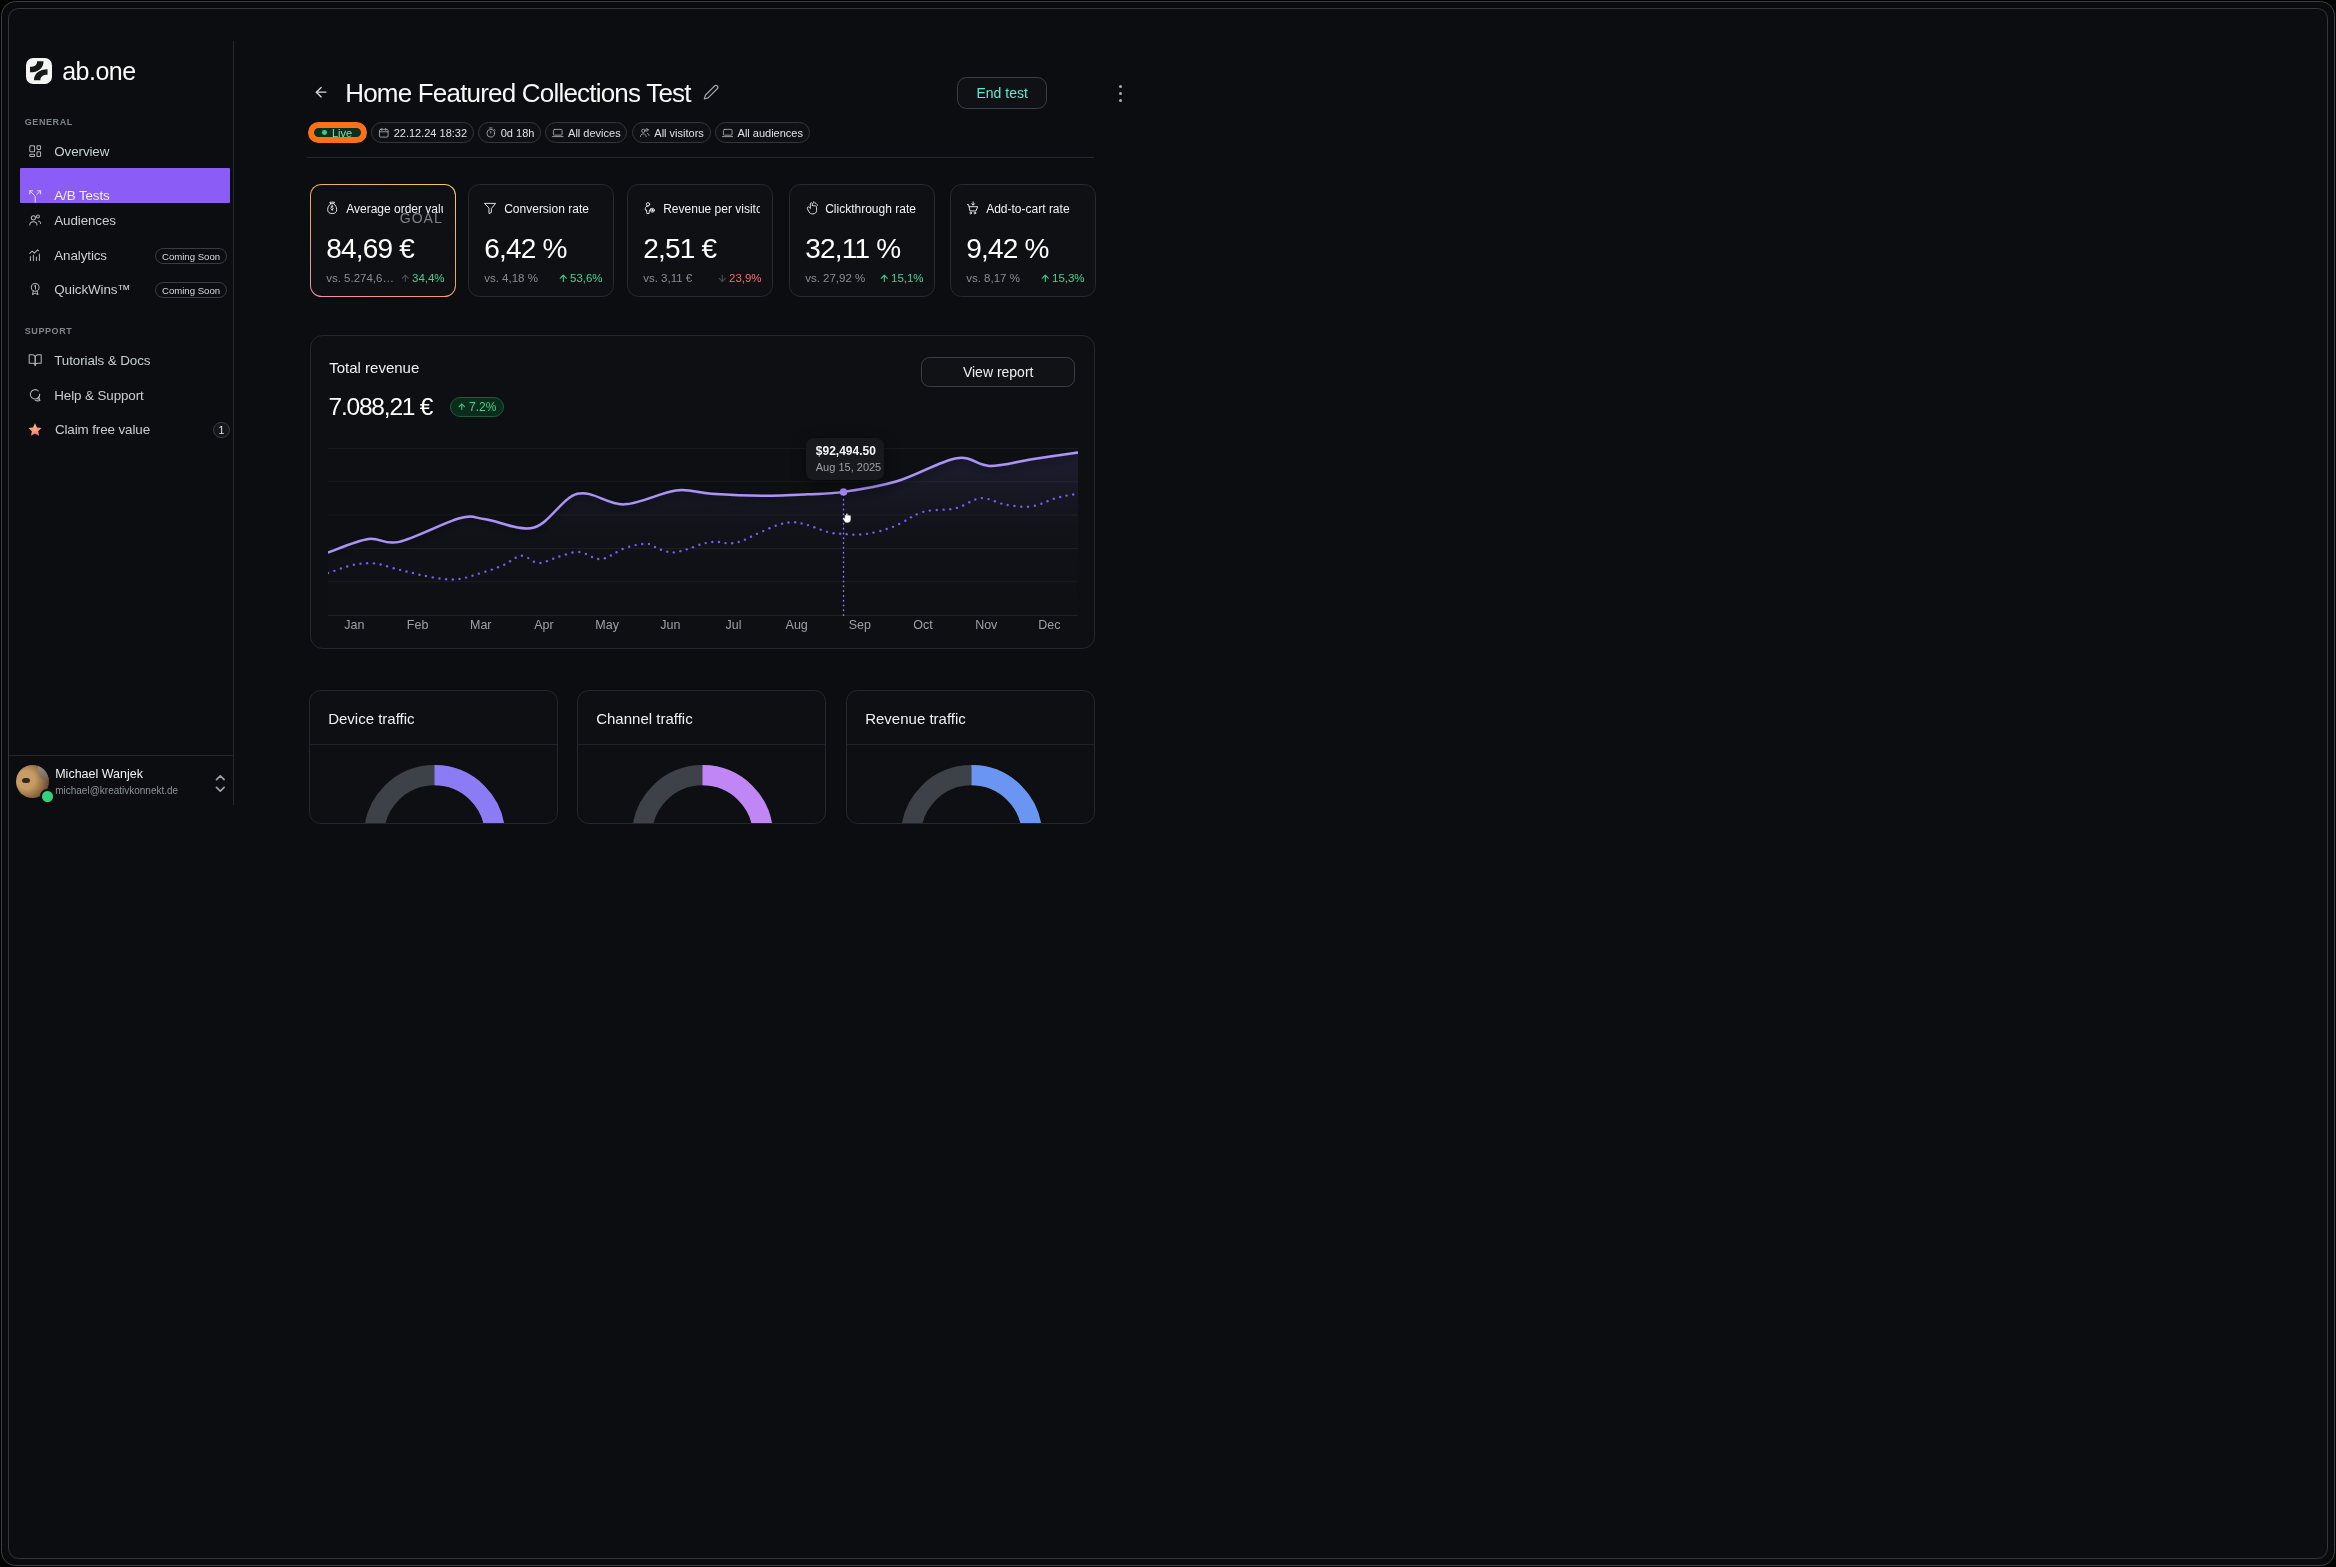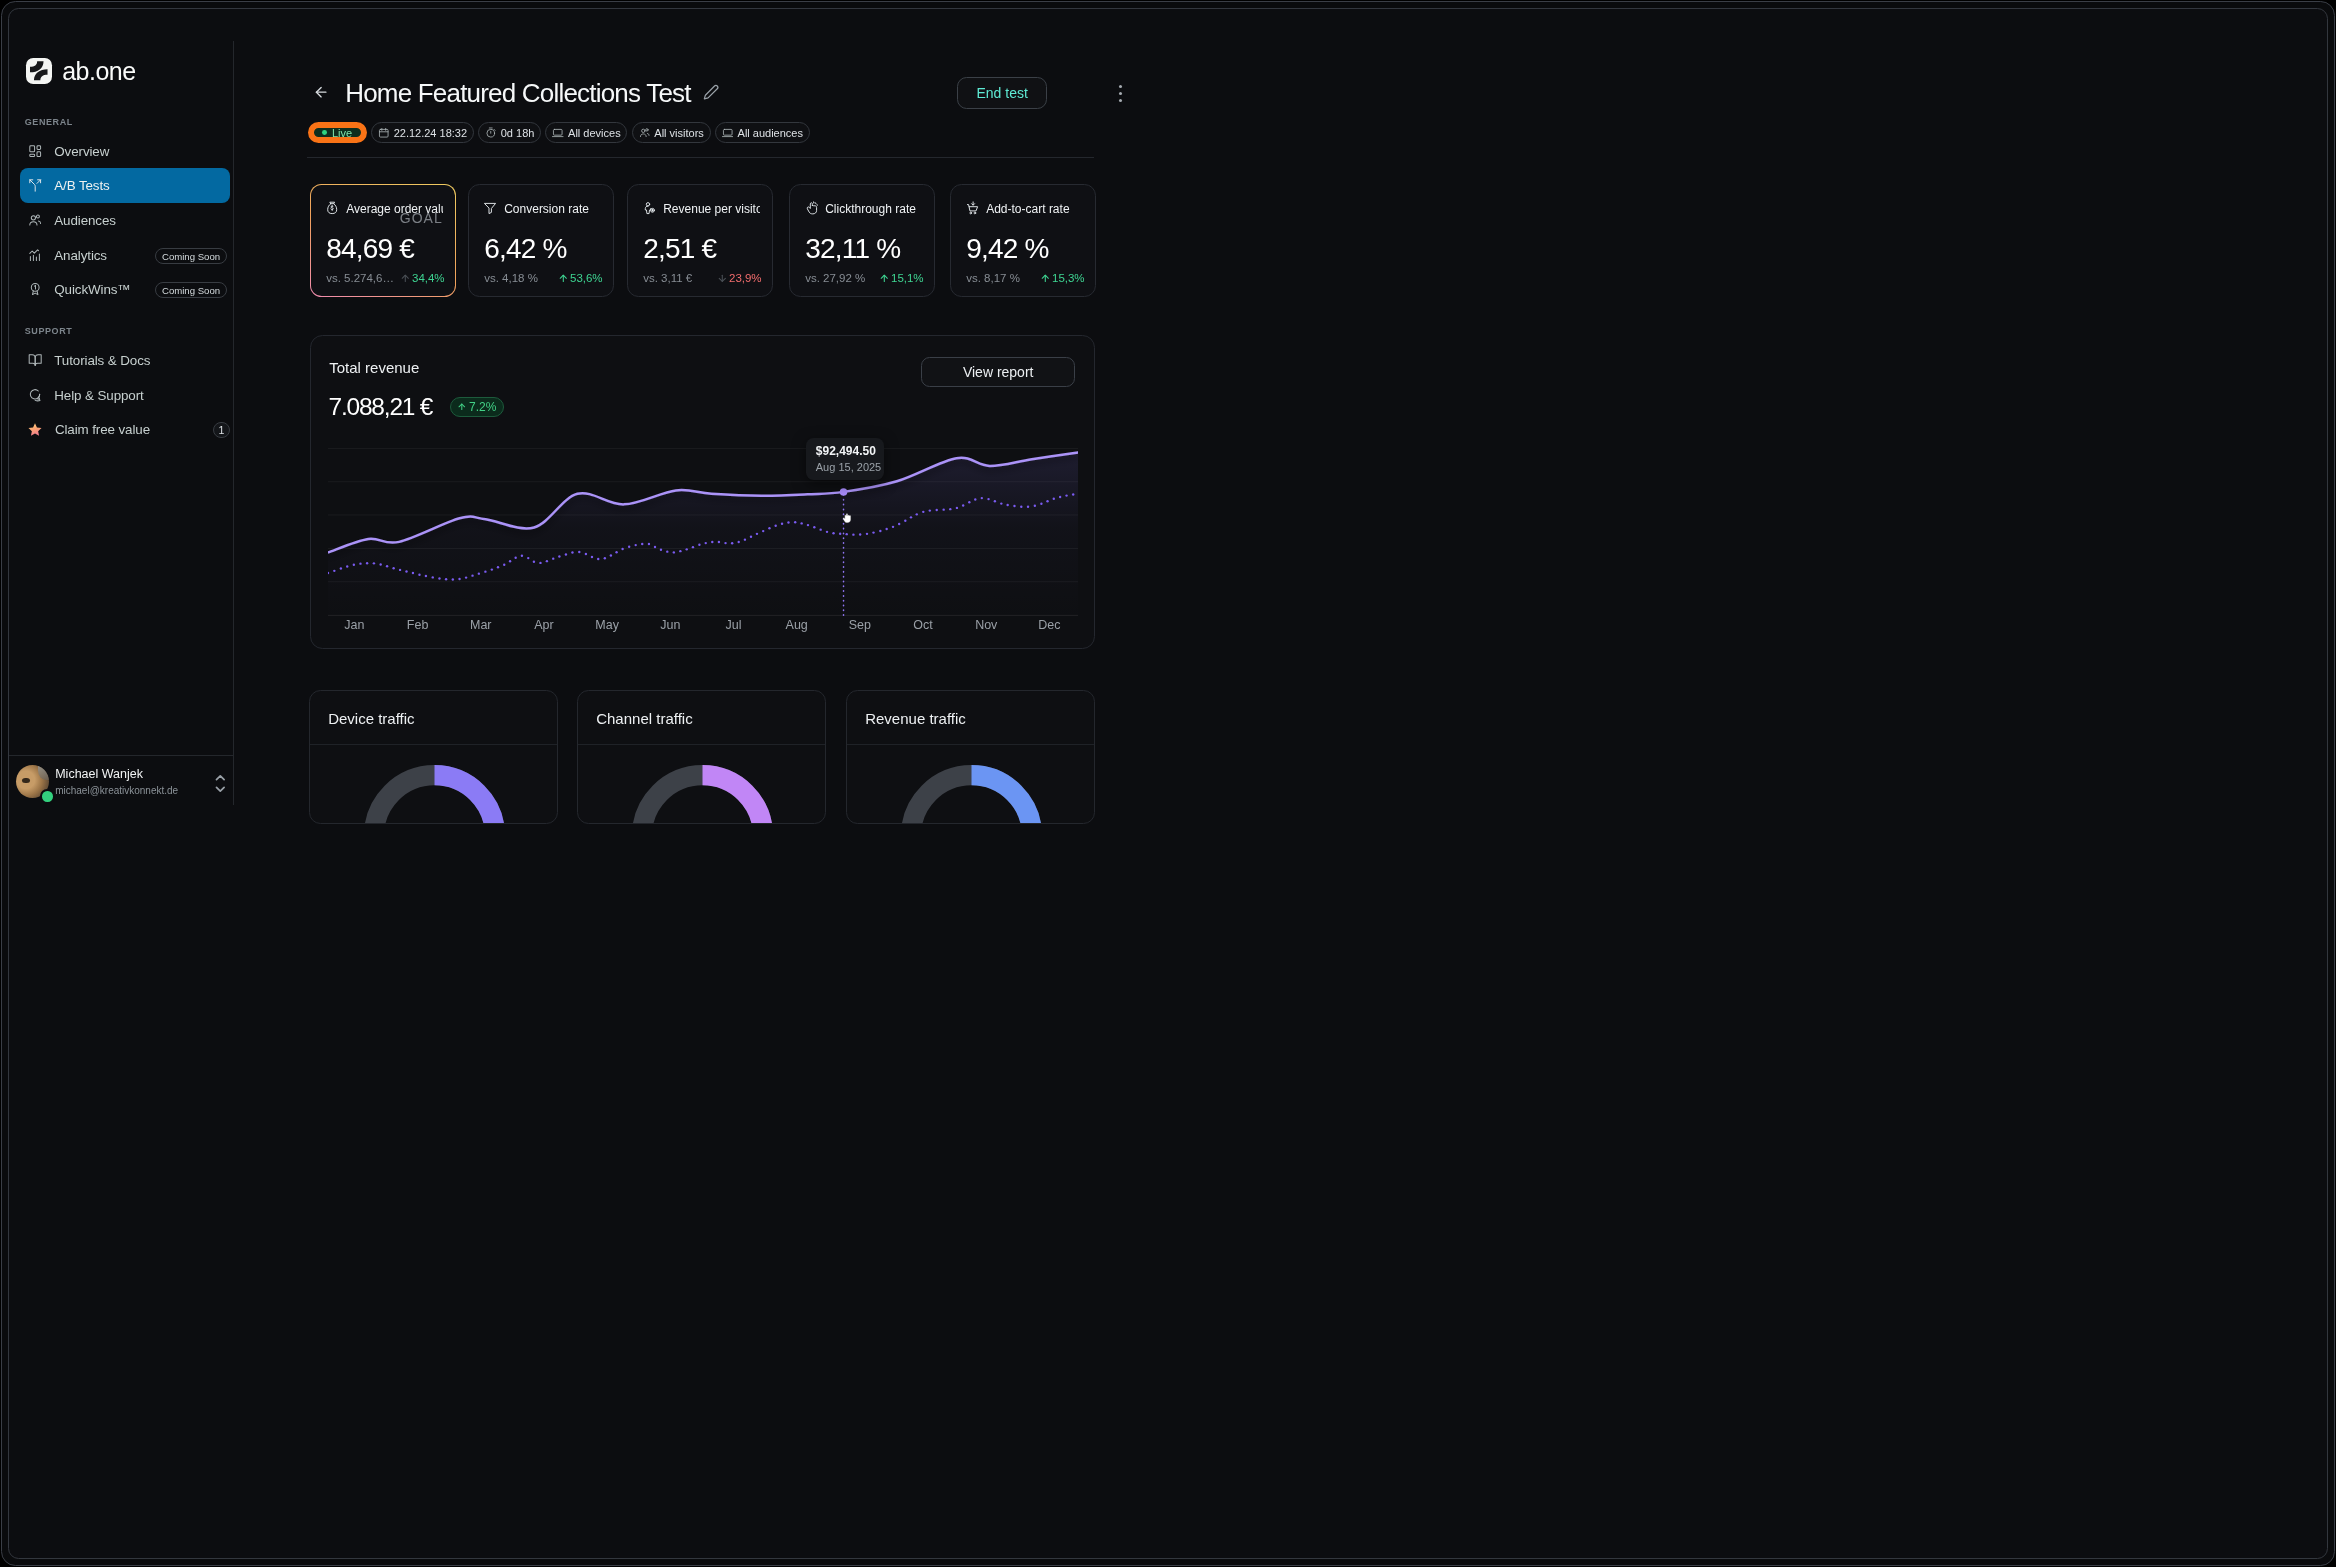--- a/index.html
+++ b/index.html
@@ -9,21 +9,21 @@
 .layer { position:absolute; left:-10px; top:-10px; width:1168px; height:784px;margin-top:32px; }
 .sidebar-div { position:absolute; left:234px; top:10px; bottom:10px; width:1px; background:#24272c; }
 
 
 .logo-box { position:absolute; left:27px; top:27px; width:25.5px; height:25.5px; border-radius:7.2px; background:#f4f5f3; }
 .logo-text { position:absolute; left:63px; top:27px; height:26px; line-height:26px; font-size:25px; font-weight:500; color:#fafbfa; letter-spacing:-0.5px; }
 .sec-label { position:absolute; left:25.5px; font-size:9px; font-weight:bold; letter-spacing:0.6px; color:#7d858c; }
 .mrow { position:absolute; left:21px; width:210px; height:35px; display:flex; align-items:center; }
 .mrow .mic { width:14.4px; height:14.4px; margin-left:7.7px; flex:none; }
 .mrow .mtxt { margin-left:12px; font-size:13.4px; letter-spacing:-0.1px; color:#c7d0cf; white-space:nowrap; }
-.mrow.active { background:#0369a1; border-radius:8px; }
+.mrow.active { background:#8b5cf6; border-radius:1px;align-items:flex-end; }
 .mrow.active .mtxt { color:#eef2f1; }
 .soon { margin-left:auto; margin-right:2.9px; border:1px solid #383c42; border-radius:8.6px; height:16.3px; line-height:15.4px; padding:0 6.2px; font-size:9.6px; color:#d4dadd; white-space:nowrap; }
 .badge1 { margin-left:auto; margin-right:0.5px; width:16.3px; height:16.3px; border-radius:50%; border:1px solid #383c42; background:#14161a; color:#dde2e5; font-size:10.6px; display:flex; align-items:center; justify-content:center; }
 .user-div { position:absolute; left:10px; width:224px; top:724px; height:1px; background:#24272c; }
 .avatar { position:absolute; left:17.3px; top:734px; width:33px; height:33px; border-radius:50%; background:radial-gradient(circle at 30% 45%, #c79c67 0 30%, #9b7447 55%, #6b5238 75%, #4b3a29 100%); overflow:hidden; }
 .avatar:before { content:""; position:absolute; right:-1.9px; top:-1.9px; width:13.4px; height:16.3px; background:linear-gradient(180deg,#9fa9ad,#6a645c); border-radius:0 50% 0 60%; opacity:.7; }
 .avatar:after { content:""; position:absolute; left:5.8px; top:12.5px; width:7.7px; height:5.8px; background:#33271a; border-radius:50%; }
 .status { position:absolute; left:41px; top:758px; width:14.4px; height:14.4px; border-radius:50%; background:#33d17e; border:2.4px solid #0c0d10; }
 .uname { position:absolute; left:56px; top:736px; font-size:12.5px; font-weight:500; color:#f2f4f5; }
 .uemail { position:absolute; left:56px; top:754px; font-size:10px; color:#8b9298; }

